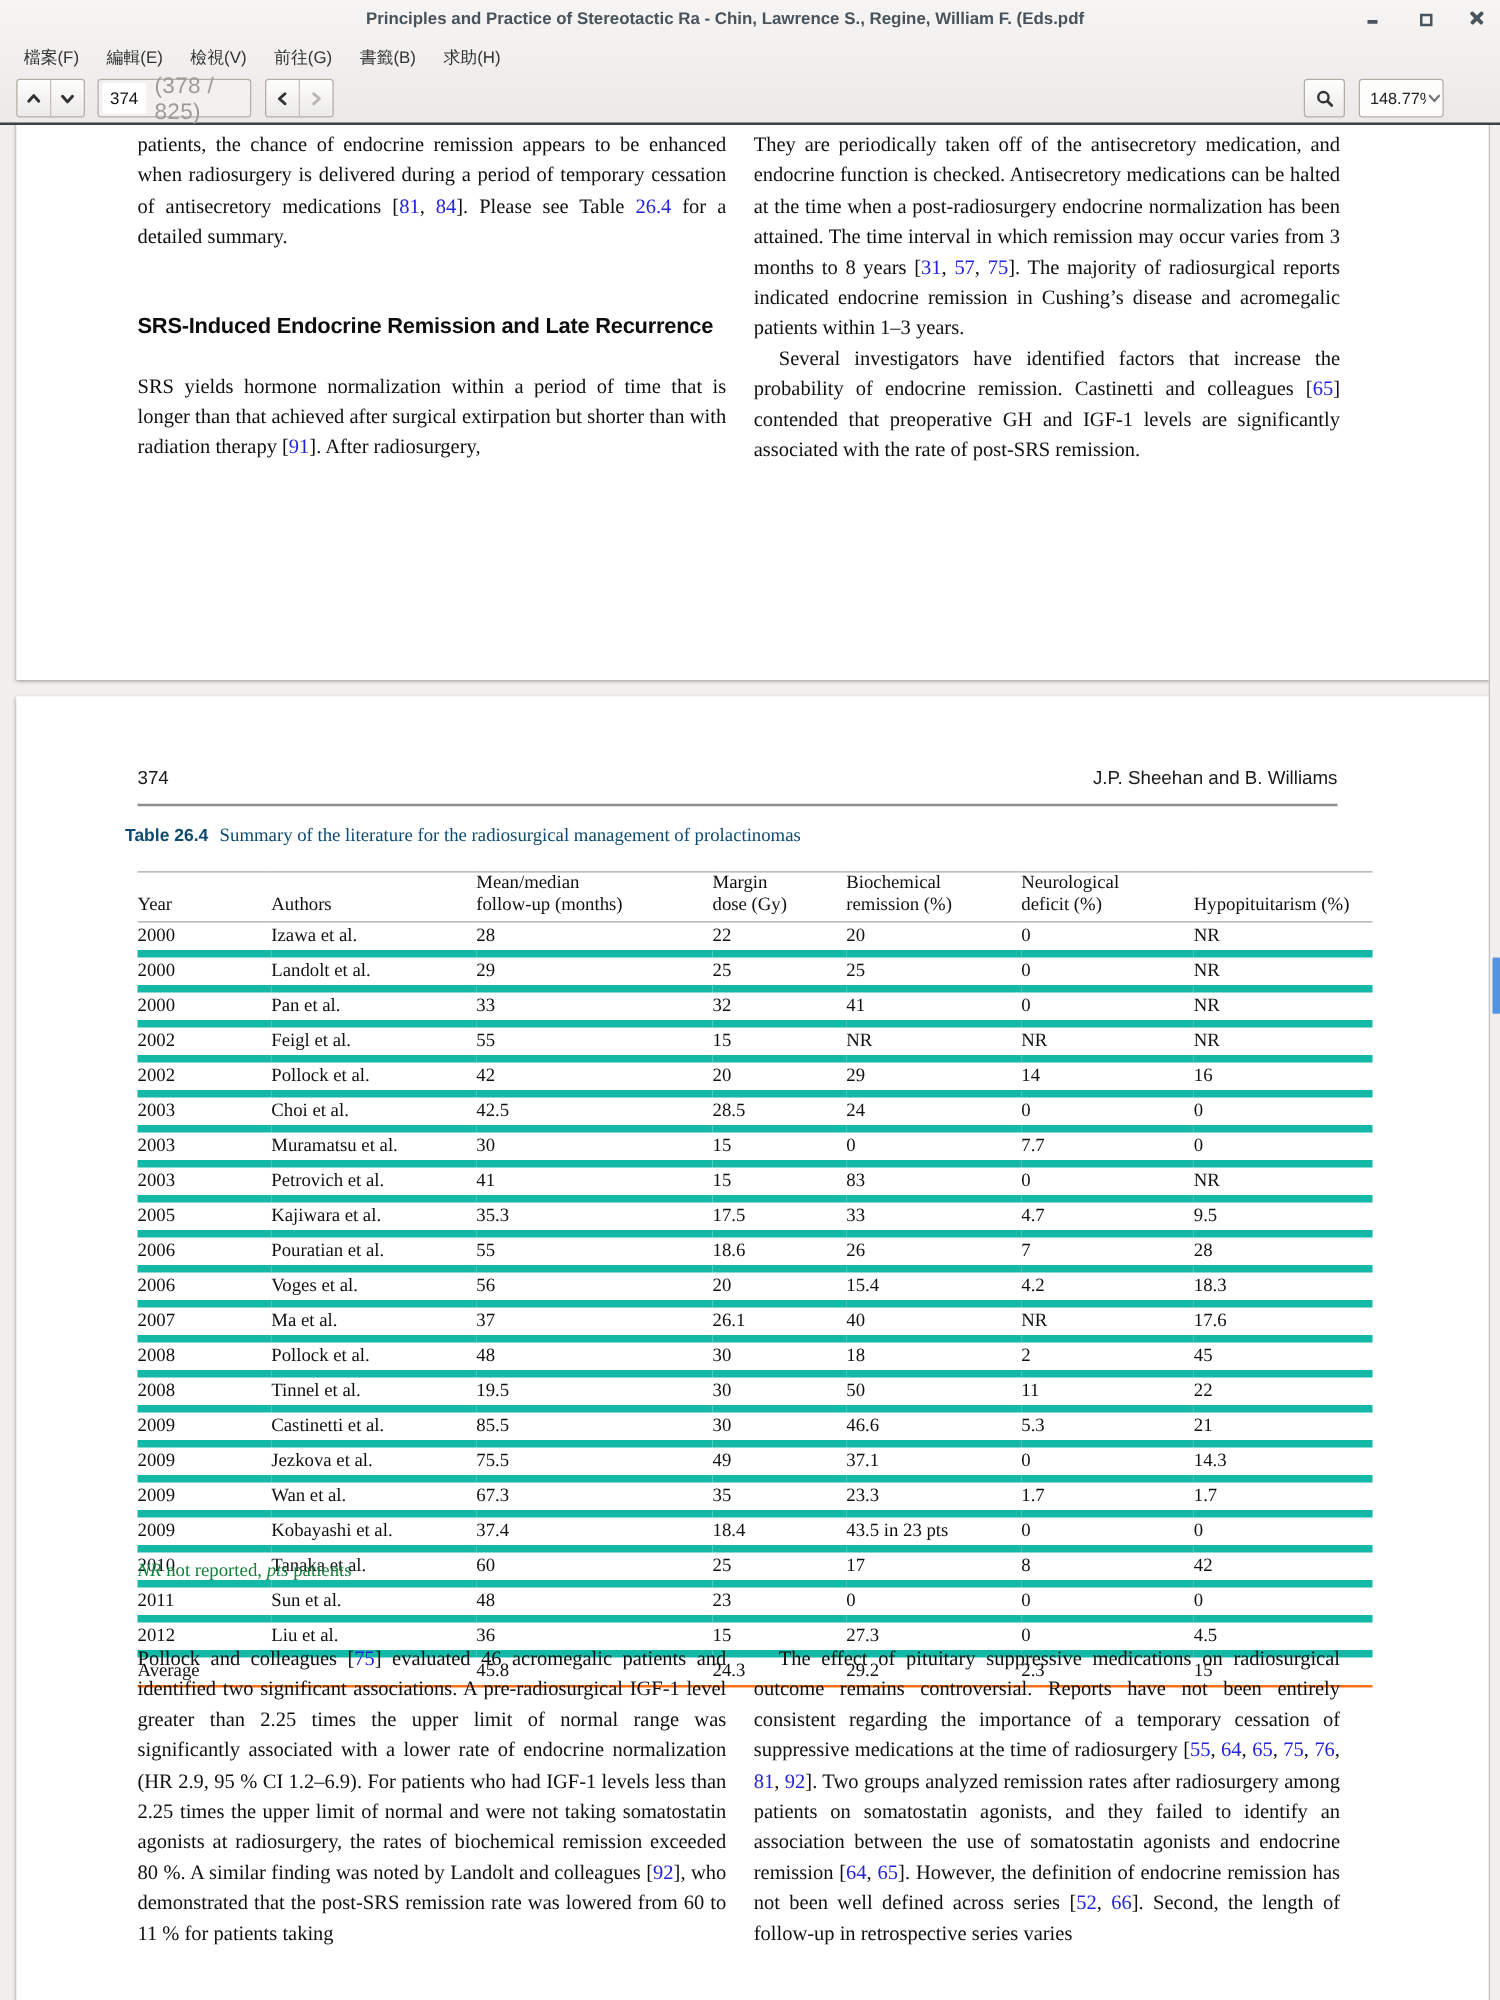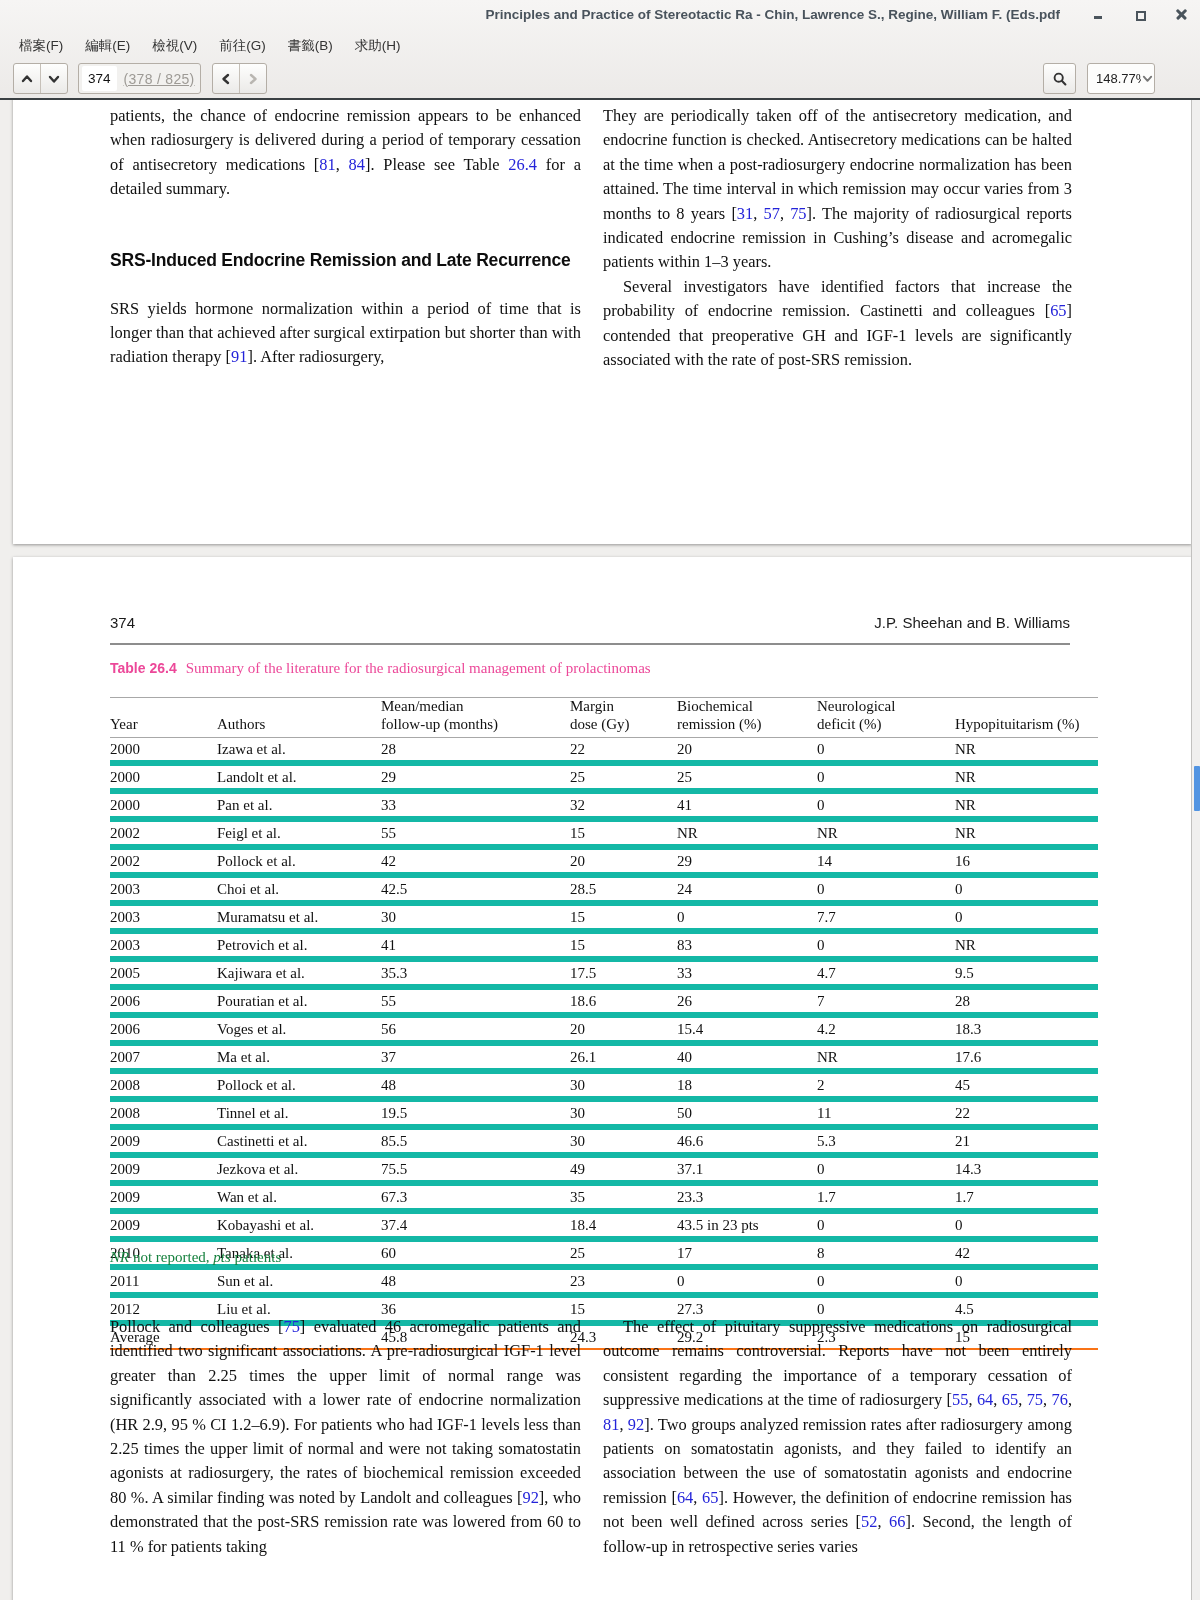--- a/index.html
+++ b/index.html
@@ -7,21 +7,21 @@
     width:1200px;height:1600px;overflow:hidden;position:relative;
     background:#f0efed;
     font-family:"Liberation Sans","DejaVu Sans",sans-serif;
     -webkit-font-smoothing:antialiased;
   }
   
   .chrome{position:absolute;left:0;top:0;width:1200px;height:100px;
     background:linear-gradient(#f6f5f4,#eceae8);
     border-bottom:2px solid #3a4043;box-sizing:border-box;}
   .titlebar{position:absolute;left:0;top:0;width:100%;height:30px;}
-  .title{position:absolute;left:100px;right:140px;top:7px;text-align:right;
+  .title{position:absolute;left:100px;right:140px;top:7px;text-align:center;
     font-size:13.5px;font-weight:bold;color:#49535c;white-space:nowrap;overflow:hidden;}
   .win-controls{position:absolute;right:12px;top:8px;display:flex;gap:30px;align-items:center;}
   .winbtn{width:12px;height:12px;position:relative;display:inline-block;cursor:default;}
   .winbtn.min::before{content:"";position:absolute;left:2px;top:8px;width:8px;height:2.5px;background:#4a545c;}
   .winbtn.max::before{content:"";position:absolute;left:2px;top:3px;width:6px;height:6px;border:2px solid #4a545c;}
   .winbtn.close::before,.winbtn.close::after{content:"";position:absolute;left:-1px;top:5px;width:13px;height:2.6px;background:#4a545c;border-radius:1px;}
   .winbtn.close::before{transform:rotate(45deg);}
   .winbtn.close::after{transform:rotate(-45deg);}
   
   .menubar{position:absolute;left:0;top:32px;height:28px;display:flex;align-items:center;padding-left:8px;}
@@ -32,21 +32,21 @@
     background:linear-gradient(#fefefd,#ebeae8);position:absolute;top:2px;}
   .tgroup{display:flex;}
   .tgroup .half{width:26px;height:100%;display:flex;align-items:center;justify-content:center;}
   .tgroup .half + .half{border-left:1px solid #c6c0b8;}
   .icon{color:#333;}
   .icon.dim{color:#b9b6b1;}
   .entry{box-sizing:border-box;position:absolute;top:2px;height:31px;border:1px solid #b4aea6;
     border-radius:3px;background:#f2f1ef;display:flex;align-items:center;}
   .page-chip{background:#fff;border-radius:2px;height:25px;display:flex;align-items:center;
     padding:0 6px;margin-left:3px;font-size:13.5px;color:#111;}
-  .page-total{color:#9d9a95;font-size:14px;margin-left:7px;letter-spacing:.3px;text-decoration:underline;}
+  .page-total{color:#9d9a95;font-size:18px;margin-left:7px;letter-spacing:.3px;}
   .zoom-text{font-size:13px;color:#222;margin-left:8px;width:45px;overflow:hidden;white-space:nowrap;display:inline-block;}
   
   .docarea{position:absolute;left:0;top:100px;width:1200px;height:1500px;background:#f0efed;overflow:hidden;}
   .page{position:absolute;left:13px;width:1179px;background:#ffffff;
     box-shadow:0 1px 3px rgba(0,0,0,.38);}
   .page1{top:-60px;height:504px;}
   .page2{top:457px;height:1200px;}
   .para{margin:0;text-align:justify;font-family:"Liberation Serif","DejaVu Serif",serif;
     font-size:16.4px;line-height:24.4px;color:#101010;}
   .para.indent{text-indent:20px;}
@@ -55,22 +55,22 @@
   .col{position:absolute;}
   .c1a{left:97px;top:64px;width:471px;}
   .c1b{left:590px;top:64px;width:469px;}
   .heading{font-family:"Liberation Sans","DejaVu Sans",sans-serif;font-size:17.5px;line-height:25px;
     font-weight:bold;color:#0d0d0d;margin:46px 0 24px 0;letter-spacing:-0.2px;}
   
   .runhead{position:absolute;left:97px;top:57px;width:960px;display:flex;justify-content:space-between;
     font-size:15px;color:#1a1a1a;}
   .runhead .rh-right{font-weight:500;}
   .rule{position:absolute;left:97px;top:86px;width:960px;height:1.5px;background:#8d8d8d;}
-  .tcaption{position:absolute;left:97px;top:103px;width:960px;font-family:"Liberation Serif","DejaVu Serif",serif;
-    font-size:15px;color:#ec4899;}
+  .tcaption{position:absolute;left:87px;top:103px;width:960px;font-family:"Liberation Serif","DejaVu Serif",serif;
+    font-size:15px;color:#0c4a6e;}
   .tcaption b{font-family:"Liberation Sans","DejaVu Sans",sans-serif;font-size:14px;margin-right:9px;}
   .datatable{position:absolute;left:97px;top:140px;width:960px;border-collapse:collapse;table-layout:fixed;
     font-family:"Liberation Serif","DejaVu Serif",serif;font-size:15px;color:#111;}
   .datatable th{font-weight:normal;text-align:left;vertical-align:bottom;padding:0 4px 4px 0;}
   .datatable thead tr{border-top:1px solid #a8a8a8;border-bottom:1px solid #a8a8a8;}
   .datatable .h1,.datatable .h2{line-height:17.5px;}
   .datatable td{height:22px;padding:0 4px 0 0;overflow:hidden;white-space:nowrap;}
   .datatable tbody tr{border-bottom:6px solid #14b8a6;}
   .datatable tbody tr:last-child{border-bottom:2px solid #f97316;}
   .datatable th:nth-child(1),.datatable td:nth-child(1){width:103px;}

